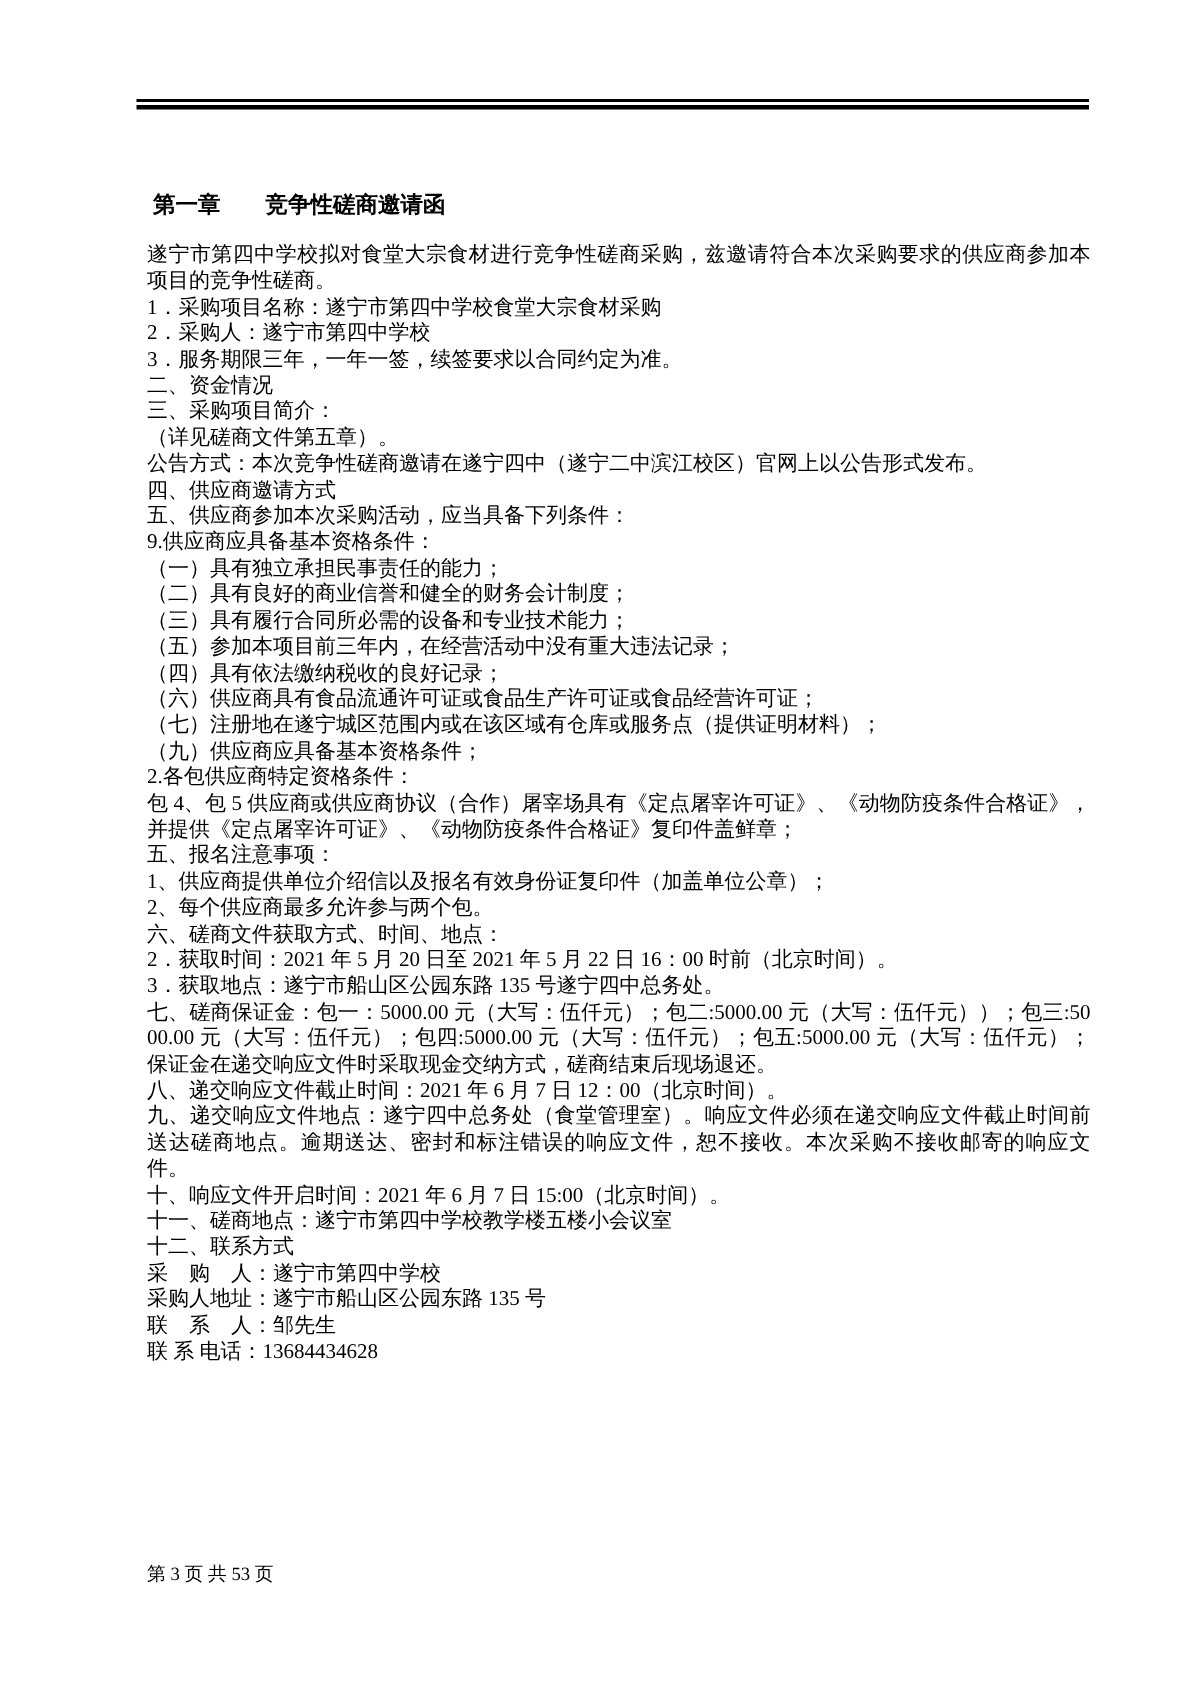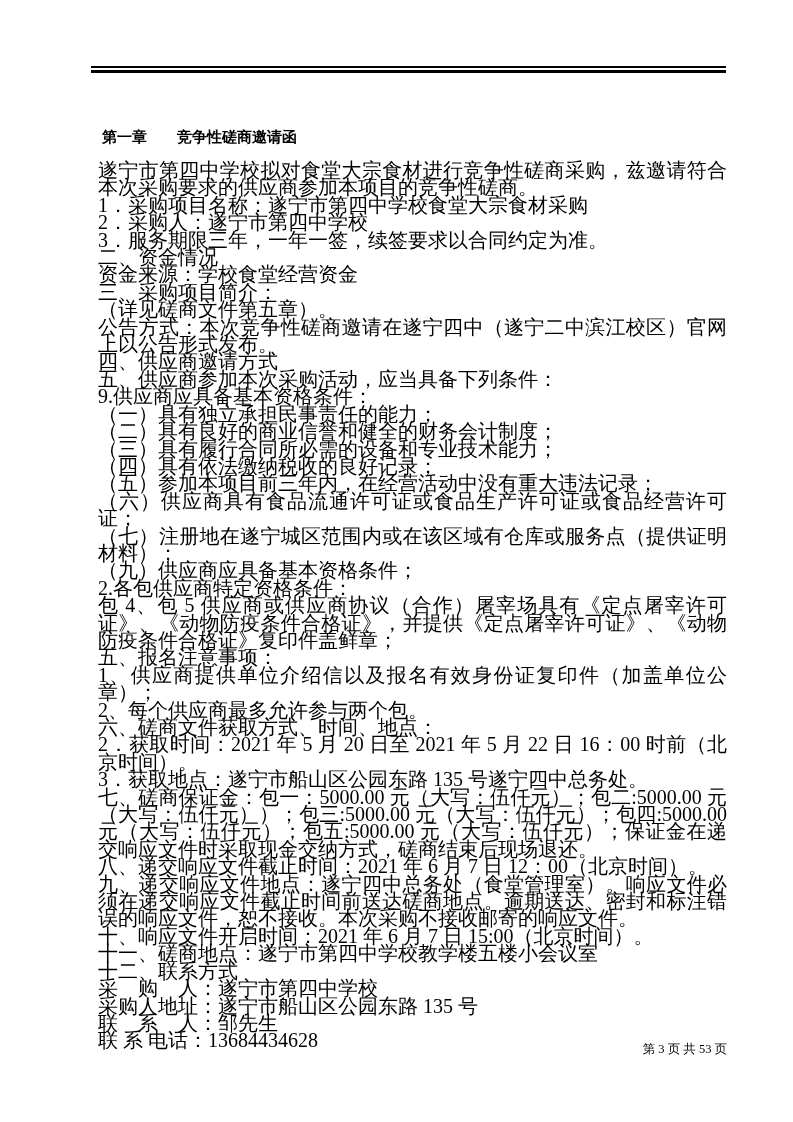--- a/index.html
+++ b/index.html
@@ -48,33 +48,33 @@
     line-height: 16px;
     font-weight: bold;
     white-space: pre;
   }
   .chapter-heading .chapter-title {
     margin-left: 30px;
   }
   .doc-body p {
     margin: 0;
     padding: 0;
-    font-size: 20px;
+    font-size: 14px;
     line-height: 17.4px;
     text-align: justify;
     word-break: break-all;
     overflow-wrap: anywhere;
   }
   
   .page-footer {
     position: absolute;
     top: 1042px;
     left: 98px;
     width: 629px;
-    text-align: right;
+    text-align: left;
     font-size: 12.5px;
     line-height: 15px;
   }
 </style>
 </head>
 <body>
 
 <div class="page">
 
   <div class="header-divider">
@@ -85,32 +85,31 @@
 
   <div class="content">
     <h1 class="chapter-heading"><span class="chapter-number">第一章</span><span class="chapter-title">竞争性磋商邀请函</span></h1>
 
     <div class="doc-body">
         <p>遂宁市第四中学校拟对食堂大宗食材进行竞争性磋商采购，兹邀请符合本次采购要求的供应商参加本项目的竞争性磋商。</p>
         <p>1．采购项目名称：遂宁市第四中学校食堂大宗食材采购</p>
         <p>2．采购人：遂宁市第四中学校</p>
         <p>3．服务期限三年，一年一签，续签要求以合同约定为准。</p>
         <p>二、资金情况</p>
-        <p>资金来源：学校食堂经营资金</p>
         <p>三、采购项目简介：</p>
         <p>（详见磋商文件第五章）。</p>
         <p>公告方式：本次竞争性磋商邀请在遂宁四中（遂宁二中滨江校区）官网上以公告形式发布。</p>
         <p>四、供应商邀请方式</p>
         <p>五、供应商参加本次采购活动，应当具备下列条件：</p>
         <p>9.供应商应具备基本资格条件：</p>
         <p>（一）具有独立承担民事责任的能力；</p>
         <p>（二）具有良好的商业信誉和健全的财务会计制度；</p>
         <p>（三）具有履行合同所必需的设备和专业技术能力；</p>
+        <p>（五）参加本项目前三年内，在经营活动中没有重大违法记录；</p>
         <p>（四）具有依法缴纳税收的良好记录；</p>
-        <p>（五）参加本项目前三年内，在经营活动中没有重大违法记录；</p>
         <p>（六）供应商具有食品流通许可证或食品生产许可证或食品经营许可证；</p>
         <p>（七）注册地在遂宁城区范围内或在该区域有仓库或服务点（提供证明材料）；</p>
         <p>（九）供应商应具备基本资格条件；</p>
         <p>2.各包供应商特定资格条件：</p>
         <p>包 4、包 5 供应商或供应商协议（合作）屠宰场具有《定点屠宰许可证》、《动物防疫条件合格证》，并提供《定点屠宰许可证》、《动物防疫条件合格证》复印件盖鲜章；</p>
         <p>五、报名注意事项：</p>
         <p>1、供应商提供单位介绍信以及报名有效身份证复印件（加盖单位公章）；</p>
         <p>2、每个供应商最多允许参与两个包。</p>
         <p>六、磋商文件获取方式、时间、地点：</p>
         <p>2．获取时间：2021 年 5 月 20 日至 2021 年 5 月 22 日 16：00 时前（北京时间）。</p>

